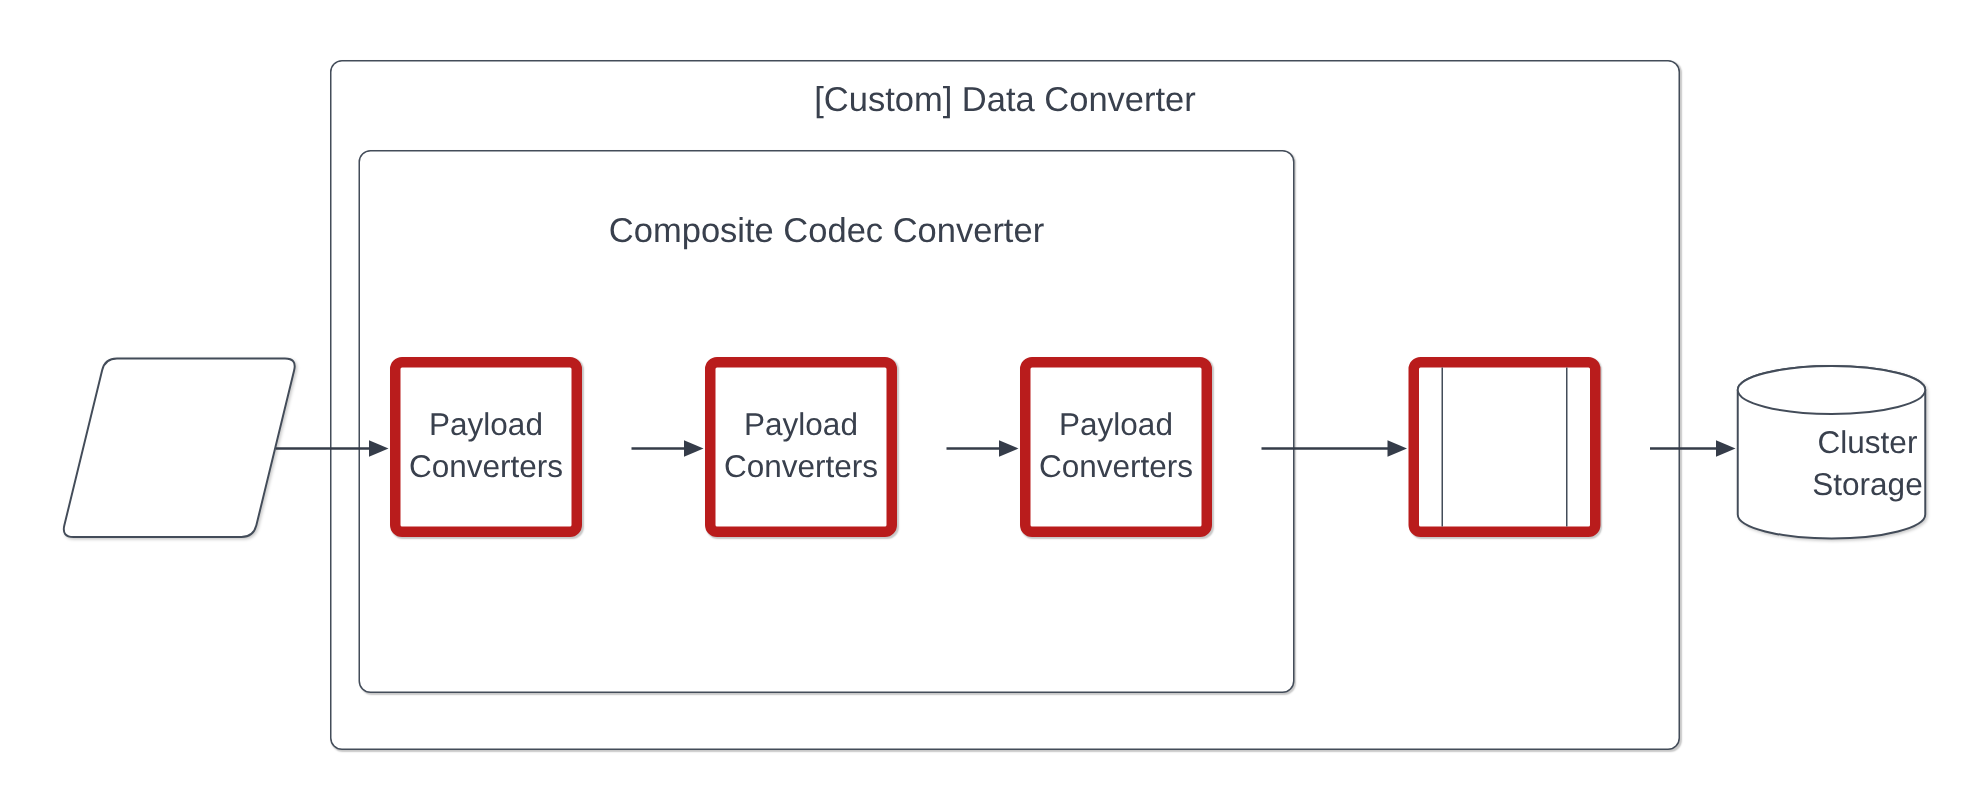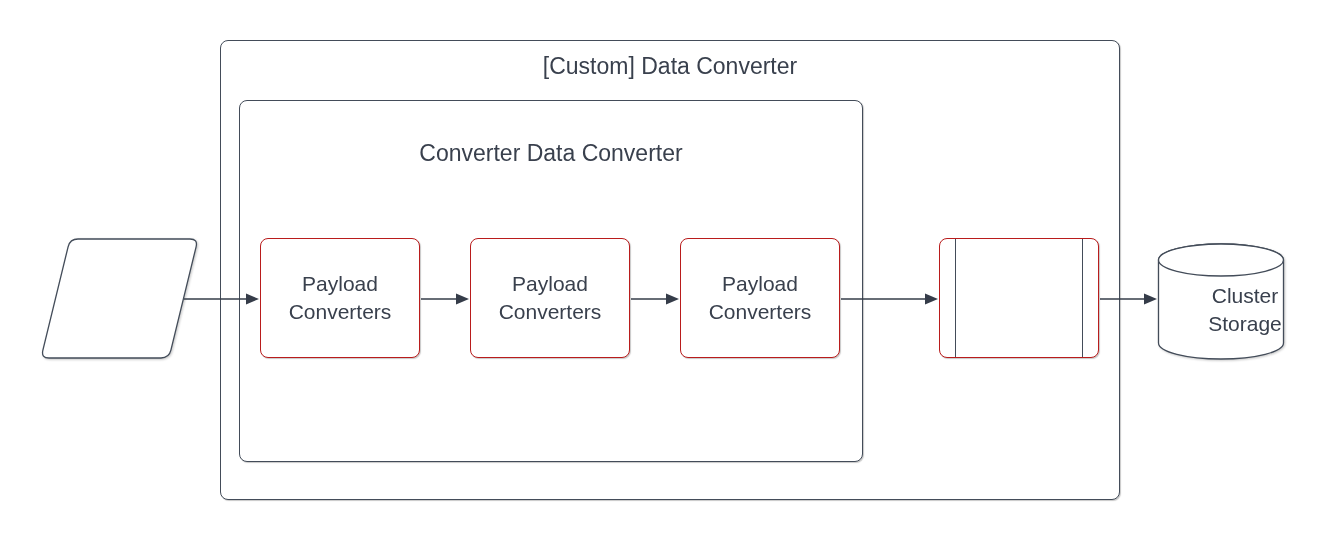--- a/index.html
+++ b/index.html
@@ -60,24 +60,24 @@
   }
   .svg-shape-top {
     fill: #ffffff;
     stroke: #434c59;
     stroke-width: 1.3;
   }
   
   .node {
     position: absolute;
     top: 238px;
-    width: 160px;
+    width: 128px;
     height: 120px;
     background: #ffffff;
-    border: 1px solid #b91c1c;
+    border: 7px solid #b91c1c;
     border-radius: 8px;
     box-shadow: 1px 1px 1px rgba(0,0,0,0.22);
     z-index: 4;
     display: flex;
     align-items: center;
     justify-content: center;
     box-sizing: border-box;
   }
   .node-1 { left: 260px; }
   .node-2 { left: 470px; }
@@ -116,21 +116,21 @@
 </head>
 <body>
 
 <div class="canvas">
 
   <div class="container-box outer-container">
     <div class="container-title outer-title">[Custom] Data Converter</div>
   </div>
 
   <div class="container-box inner-container">
-    <div class="container-title inner-title">Converter Data Converter</div>
+    <div class="container-title inner-title">Composite Codec Converter</div>
   </div>
 
   <svg class="layer svg-layer" viewBox="0 0 1320 540" aria-hidden="true">
 
     <path class="svg-shape" d="M 78 239 L 190 239 Q 198 239 196.1 246.8 L 170.9 350.2 Q 169 358 161 358 L 49 358 Q 41 358 42.9 350.2 L 68.1 246.8 Q 70 239 78 239 Z"></path>
 
     <path class="svg-shape" d="M 1158.5 260 A 62.5 16 0 0 1 1283.5 260 L 1283.5 343 A 62.5 16 0 0 1 1158.5 343 Z"></path>
     <ellipse class="svg-shape-top" cx="1221" cy="260" rx="62.5" ry="16"></ellipse>
 
     <g>

